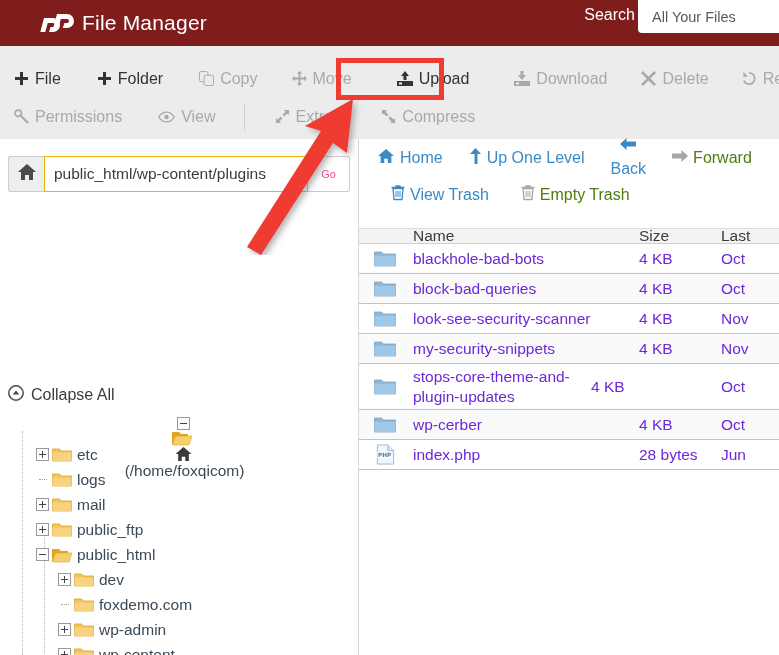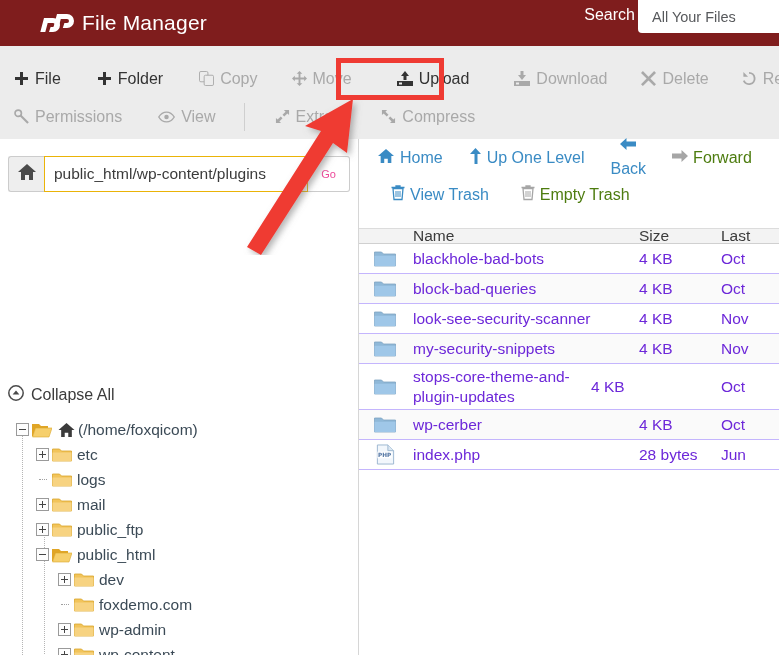--- a/index.html
+++ b/index.html
@@ -145,21 +145,21 @@
     width: 13px; height: 13px; flex: none; margin-right: 3px;
     position: relative;
   }
   .tnode .dash::before {
     content: ""; position: absolute; left: 3px; top: 6px;
     width: 8px; height: 1px;
     border-top: 1px dotted #a0a0a0;
   }
   .tnode .fico { width: 20px; height: 16px; flex: none; margin-right: 5px; }
   .tnode .homeico { width: 19px; height: 16px; flex: none; margin-right: 2px; }
-  .ind0 { padding-left: 8px; }
+  .ind0 { padding-left: 8px; flex-direction: column; }
   .ind1 { padding-left: 28px; }
   .ind2 { padding-left: 50px; }
 
   
   .tree { position: absolute; }
   .guide {
     position: absolute; width: 1px;
     border-left: 1px dotted #b5b5b5;
   }
 

